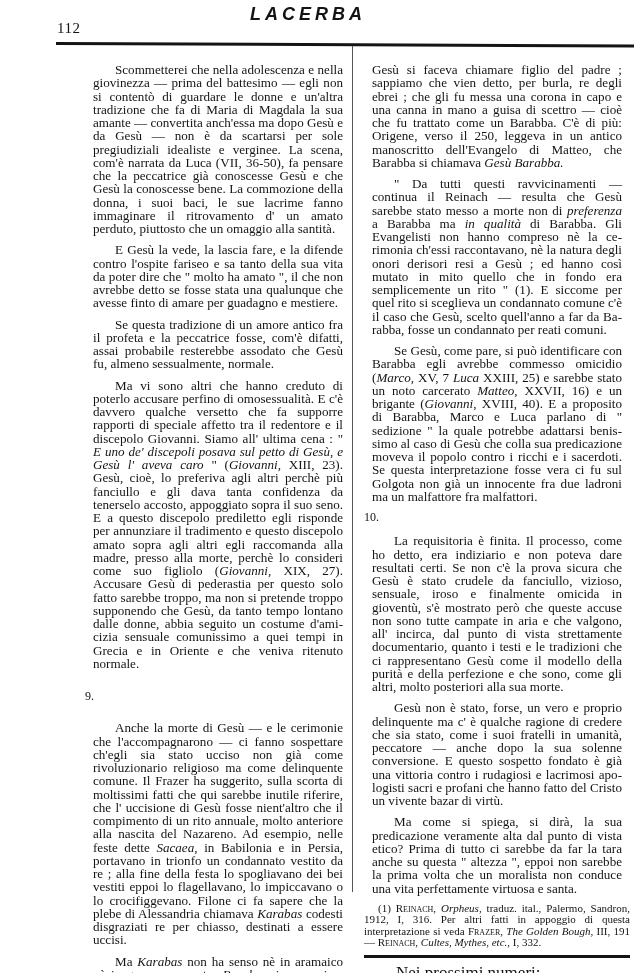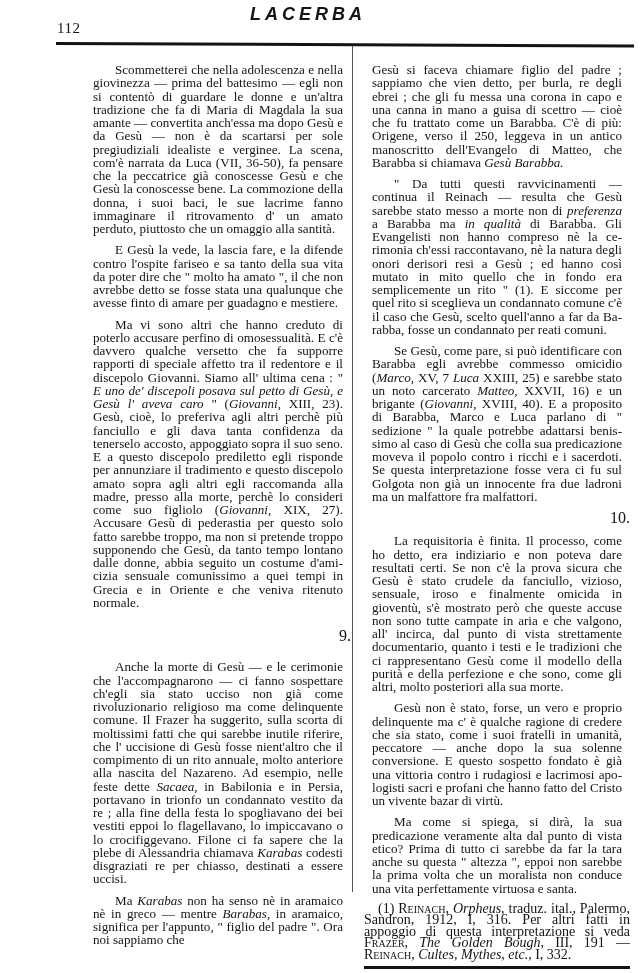--- a/index.html
+++ b/index.html
@@ -29,25 +29,25 @@
     position: absolute; top: 55px;
     font-family: "Liberation Serif", serif;
     font-size: 13.1px; line-height: 13.25px;
     text-align: justify; hyphens: manual;
   }
   .col-left { left: 85px; width: 266px; }
   .col-right { left: 364px; width: 266px; }
   .col p { margin: 8px; text-indent: 22px; }
   .col p.noindent { text-indent: 0; }
   .section-num {
-    text-align: right; font-size: 16px; margin: 20px 0 18px 0;
+    text-align: left; font-size: 12px; margin: 20px 0 18px 0;
   }
   .col-right .section-num { margin: 8px 0 10px 0; }
   .fn {
-    font-size: 14px; line-height: 11.5px; margin-top: 8px; text-align: justify;
+    font-size: 11px; line-height: 11.5px; margin-top: 8px; text-align: justify;
   }
   .fn p { text-indent: 14px; margin: 0; }
   .sc { font-variant: small-caps; }
   .bottom-rule {
     height: 3px; background: #141414; margin: 6px 0 8px 0;
   }
   .upcoming-head {
     font-size: 17px; padding-left: 32px; margin-bottom: 8px;
   }
   .upcoming {
@@ -61,20 +61,21 @@
 <body>
 
 <div class="page-num">112</div>
 <div class="masthead">LACERBA</div>
 <div class="top-rule"></div>
 <div class="col-divider"></div>
 
 <div class="col col-left">
   <p>Scommetterei che nella adolescenza e nella giovi­nezza — prima del battesimo — egli non si contentò di guardare le donne e un'altra tradizione che fa di Maria di Magdala la sua amante — convertita an­ch'essa ma dopo Gesù e da Gesù — non è da scartarsi per sole pregiudiziali idealiste e verginee. La scena, com'è narrata da Luca (VII, 36-50), fa pensare che la peccatrice già conoscesse Gesù e che Gesù la co­noscesse bene. La commozione della donna, i suoi baci, le sue lacrime fanno immaginare il ritrovamento d' un amato perduto, piuttosto che un omaggio alla santità.</p>
   <p>E Gesù la vede, la lascia fare, e la difende con­tro l'ospite fariseo e sa tanto della sua vita da poter dire che " molto ha amato ", il che non avrebbe detto se fosse stata una qualunque che avesse finto di amare per guadagno e mestiere.</p>
+  <p>Se questa tradizione di un amore antico fra il pro­feta e la peccatrice fosse, com'è difatti, assai probabile resterebbe assodato che Gesù fu, almeno sessualmente, normale.</p>
   <p><span>Ma vi sono altri che hanno creduto di poterlo ac­cusare perfino di omosessualità. E c'è davvero qualche versetto che fa supporre rapporti di speciale affetto tra il redentore e il discepolo Giovanni. Siamo all' ultima cena : " </span><i>E uno de' discepoli posava sul petto di Gesù, e Gesù l' aveva caro</i><span> " (</span><i>Giovanni,</i><span> XIII, 23). Gesù, cioè, lo preferiva agli altri perchè più fanciullo e gli dava tanta confidenza da tenerselo accosto, appoggiato sopra il suo seno. E a questo discepolo prediletto egli risponde per annunziare il tradimento e questo disce­polo amato sopra agli altri egli raccomanda alla madre, presso alla morte, perchè lo consideri come suo figliolo (</span><i>Giovanni,</i><span> XIX, 27). Accusare Gesù di pederastia per questo solo fatto sarebbe troppo, ma non si pre­tende troppo supponendo che Gesù, da tanto tempo lontano dalle donne, abbia seguito un costume d'ami­cizia sensuale comunissimo a quei tempi in Grecia e in Oriente e che veniva ritenuto normale.</span></p>
   <div class="section-num">9.</div>
   <p><span>Anche la morte di Gesù — e le cerimonie che l'accompagnarono — ci fanno sospettare ch'egli sia stato ucciso non già come rivoluzionario religioso ma come de­linquente comune. Il Frazer ha suggerito, sulla scorta di moltissimi fatti che qui sarebbe inutile riferire, che l' uccisione di Gesù fosse nient'altro che il compimento di un rito annuale, molto anteriore alla nascita del Na­zareno. Ad esempio, nelle feste dette </span><i>Sacaea</i><span>, in Ba­bilonia e in Persia, portavano in trionfo un condannato vestito da re ; alla fine della festa lo spogliavano dei bei vestiti eppoi lo flagellavano, lo impiccavano o lo crocifiggevano. Filone ci fa sapere che la plebe di Alessandria chiamava </span><i>Karabas</i><span> codesti disgraziati re per chiasso, destinati a essere uccisi.</span></p>
   <p><span>Ma </span><i>Karabas</i><span> non ha senso nè in aramaico nè in greco — mentre </span><i>Barabas</i><span>, in aramaico, significa per l'appunto, " figlio del padre ". Ora noi sappiamo che</span></p>
 </div>
 
 <div class="col col-right">
   <p class="noindent"><span>Gesù si faceva chiamare figlio del padre ; sappiamo che vien detto, per burla, re degli ebrei ; che gli fu messa una corona in capo e una canna in mano a guisa di scettro — cioè che fu trattato come un Barabba. C'è di più: Origene, verso il 250, leggeva in un antico mano­scritto dell'Evangelo di Matteo, che Barabba si chiamava </span><i>Gesù Barabba.</i></p>
   <p><span>" Da tutti questi ravvicinamenti — continua il Rei­nach — resulta che Gesù sarebbe stato messo a morte non di </span><i>preferenza</i><span> a Barabba ma </span><i>in qualità</i><span> di Ba­rabba. Gli Evangelisti non hanno compreso nè la ce­rimonia ch'essi raccontavano, nè la natura degli onori derisori resi a Gesù ; ed hanno così mutato in mito quello che in fondo era semplicemente un rito " (1). E siccome per quel rito si sceglieva un condannato comune c'è il caso che Gesù, scelto quell'anno a far da Ba­rabba, fosse un condannato per reati comuni.</span></p>
   <p><span>Se Gesù, come pare, si può identificare con Ba­rabba egli avrebbe commesso omicidio (</span><i>Marco</i><span>, XV, 7 </span><i>Luca</i><span> XXIII, 25) e sarebbe stato un noto carcerato </span><i>Matteo</i><span>, XXVII, 16) e un brigante (</span><i>Giovanni</i><span>, XVIII, 40). E a proposito di Barabba, Marco e Luca par­lano di " sedizione " la quale potrebbe adattarsi benis­simo al caso di Gesù che colla sua predicazione moveva il popolo contro i ricchi e i sacerdoti. Se questa in­terpretazione fosse vera ci fu sul Golgota non già un innocente fra due ladroni ma un malfattore fra mal­fattori.</span></p>

